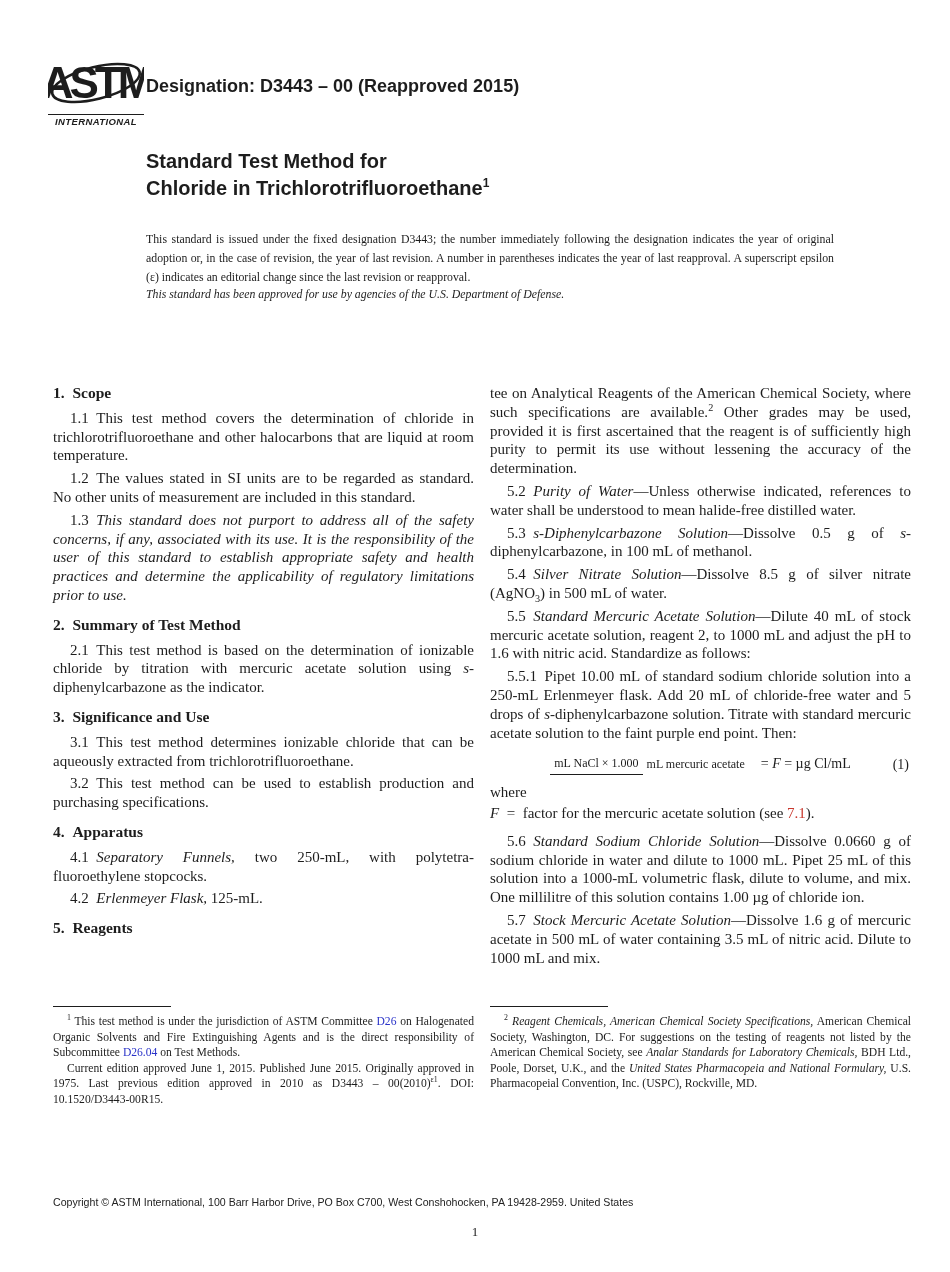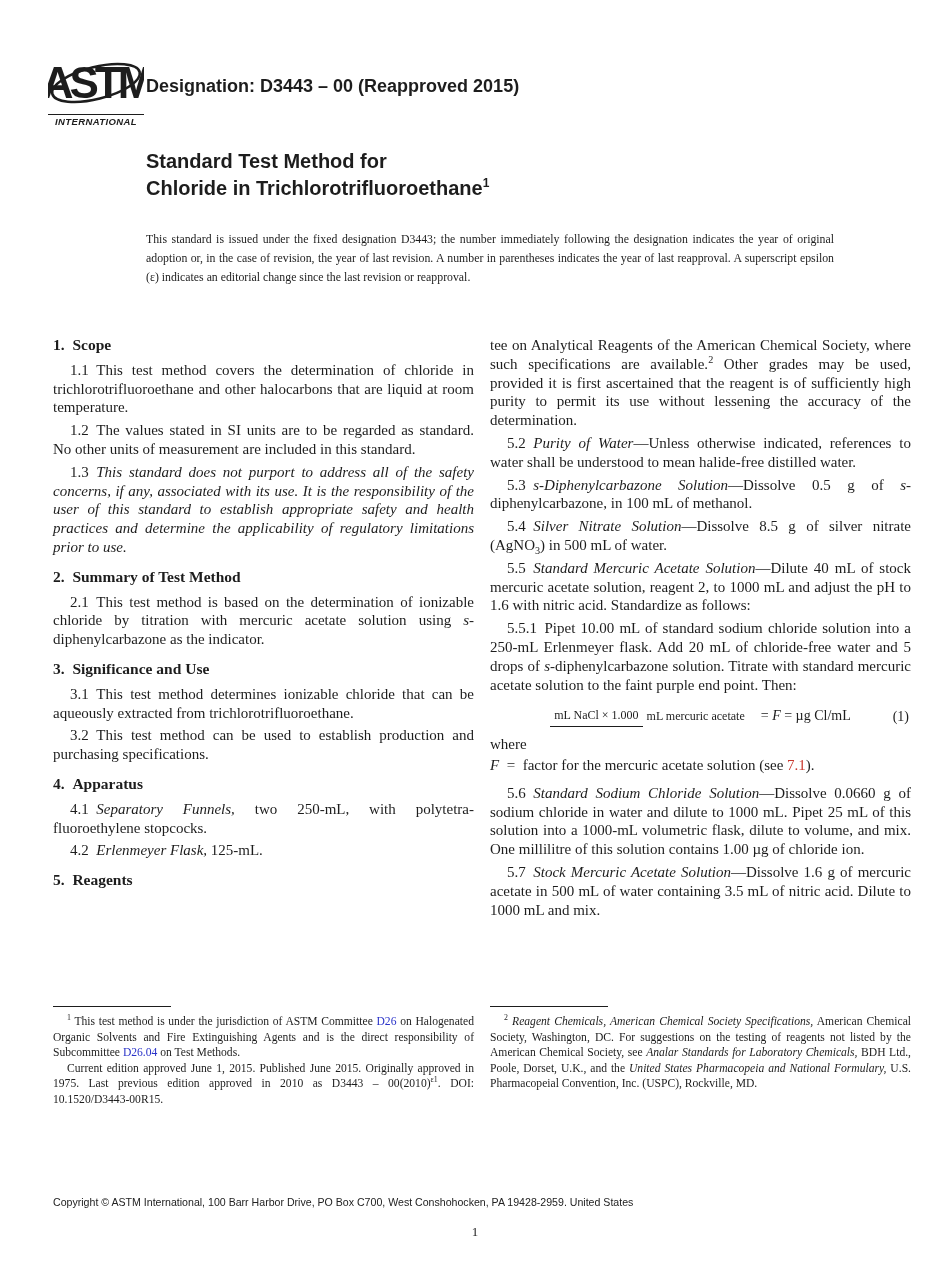--- a/index.html
+++ b/index.html
@@ -14,21 +14,21 @@
   .designation{position:absolute;left:146px;top:76px;font-family:"Liberation Sans",sans-serif;
     font-weight:bold;font-size:18px;color:#1d1d1d;}
   .title-block{position:absolute;left:146px;top:148px;font-family:"Liberation Sans",sans-serif;
     font-weight:bold;font-size:20px;line-height:27px;color:#1d1d1d;}
   .title-block sup{font-size:60%;}
   .issued-note{position:absolute;left:146px;top:230px;width:688px;font-size:11.8px;
     line-height:19px;text-align:justify;}
   .dod-note{position:absolute;left:146px;top:287px;width:688px;font-size:11.8px;font-style:italic;}
   
   .columns{position:absolute;left:53px;top:336px;width:858px;display:flex;gap:16px;}
-  .col{width:421px;font-size:15px;line-height:18.8px;text-align:justify;}
+  .col{width:421px;font-size:15px;line-height:18.8px;text-align:justify;margin-top:48px;}
   .sec-h{font-weight:bold;font-size:15.5px;margin:11px 0 6px;text-align:left;}
   .col > .sec-h:first-child{margin-top:0;}
   .para{margin:0 0 4px;text-indent:17px;}
   .noind{text-indent:0;}
   .where-label{margin:5px 0 2px;text-indent:0;}
   .where-line{margin:0 0 9px;text-indent:0;}
   .it{font-style:italic;}
   sup{font-size:68%;line-height:0;}
   sub{font-size:68%;line-height:0;}
   .link-red{color:#c8372d;}
@@ -65,20 +65,21 @@
   </div>
 
   <div class="designation">Designation: D3443 – 00 (Reapproved 2015)</div>
 
   <div class="title-block">
     <span>Standard Test Method for</span><br>
     <span>Chloride in Trichlorotrifluoroethane</span><sup>1</sup>
   </div>
 
   <div class="issued-note">This standard is issued under the fixed designation D3443; the number immediately following the designation indicates the year of original adoption or, in the case of revision, the year of last revision. A number in parentheses indicates the year of last reapproval. A superscript epsilon (ε) indicates an editorial change since the last revision or reapproval.</div>
+  <div class="dod-note">This standard has been approved for use by agencies of the U.S. Department of Defense.</div>
 
   <div class="columns">
     <div class="col" id="left-col">
         <div class="sec-h"><span>1. Scope</span></div>
         <p class="para"><span>1.1 This test method covers the determination of chloride in trichlorotrifluoroethane and other halocarbons that are liquid at room temperature.</span></p>
         <p class="para"><span>1.2 The values stated in SI units are to be regarded as standard. No other units of measurement are included in this standard.</span></p>
         <p class="para"><span>1.3 </span><span class="it">This standard does not purport to address all of the safety concerns, if any, associated with its use. It is the responsibility of the user of this standard to establish appropriate safety and health practices and determine the applicability of regulatory limitations prior to use.</span></p>
         <div class="sec-h"><span>2. Summary of Test Method</span></div>
         <p class="para"><span>2.1 This test method is based on the determination of ionizable chloride by titration with mercuric acetate solution using </span><span class="it">s</span><span>-diphenylcarbazone as the indicator.</span></p>
         <div class="sec-h"><span>3. Significance and Use</span></div>

